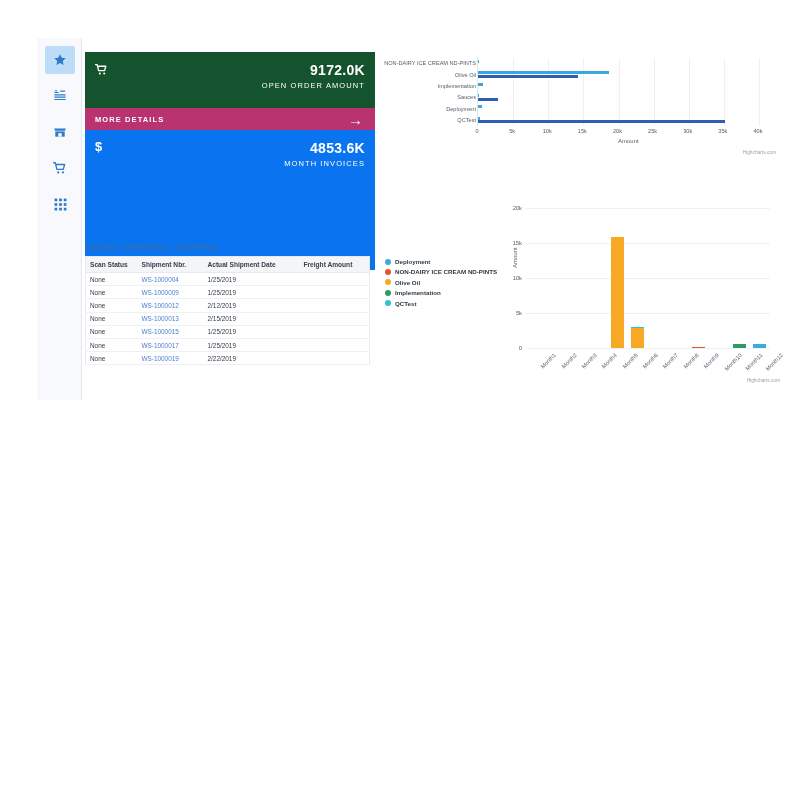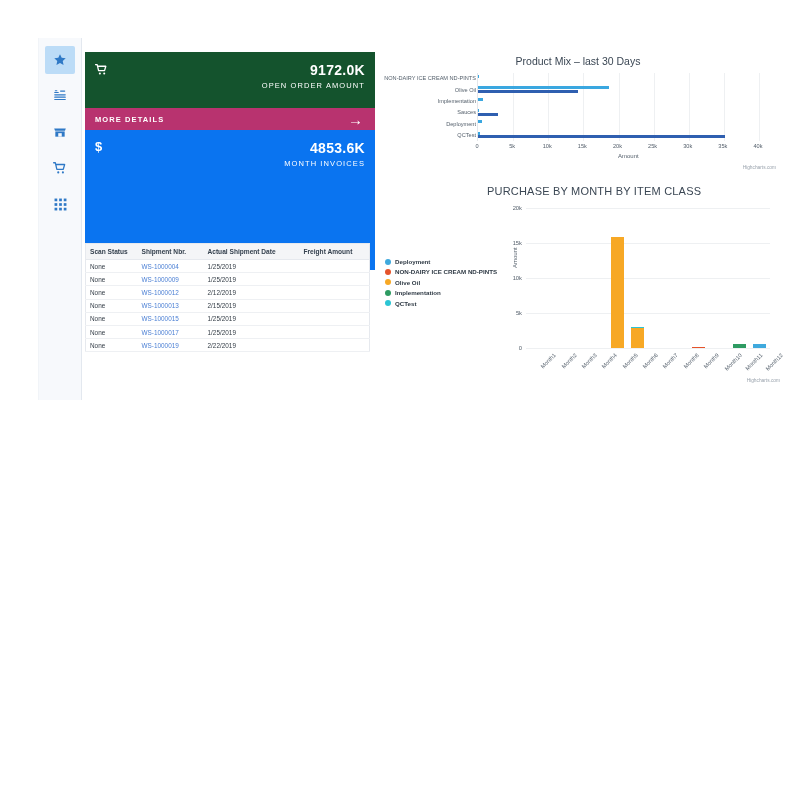--- a/index.html
+++ b/index.html
@@ -217,20 +217,21 @@
       </div>
       <div class="tile-blue-body"></div>
       <div class="tile-more">
         <span class="txt">MORE DETAILS</span>
         <span class="arw">→</span>
       </div>
     </div>
   </div>
 
   <div class="table-wrap">
+    <div class="table-title">ORDER CURRENTLY SHIPPING</div>
     <table class="ship">
       <thead>
         <tr>
           <th class="c0">Scan Status</th>
           <th class="c1">Shipment Nbr.</th>
           <th class="c2">Actual Shipment Date</th>
           <th class="c3">Freight Amount</th>
         </tr>
       </thead>
       <tbody id="ship-body">
@@ -274,21 +275,20 @@
             <td class="c0">None</td>
             <td class="c1 link">WS-1000019</td>
             <td class="c2">2/22/2019</td>
             <td class="c3"></td>
           </tr>
         </tbody>
     </table>
   </div>
 
   <div class="chart-top">
-    <div class="chart-title-1">Product Mix – last 30 Days</div>
     <div class="ptm" id="ptm">
       <div class="plot1" id="plot1">
           <div class="gl1" style="left: 35.125px;"></div>
           <div class="gl1" style="left: 70.25px;"></div>
           <div class="gl1" style="left: 105.375px;"></div>
           <div class="gl1" style="left: 140.5px;"></div>
           <div class="gl1" style="left: 175.625px;"></div>
           <div class="gl1" style="left: 210.75px;"></div>
           <div class="gl1" style="left: 245.875px;"></div>
           <div class="gl1" style="left: 281px;"></div>
@@ -315,21 +315,20 @@
         <div class="xtick1" style="left: 380px;">40k</div>
         <div class="cat-label" style="top: 2.16667px;">NON-DAIRY ICE CREAM ND-PINTS</div>
         <div class="cat-label" style="top: 13.5px;">Olive Oil</div>
         <div class="cat-label" style="top: 24.8333px;">Implementation</div>
         <div class="cat-label" style="top: 36.1667px;">Sauces</div>
         <div class="cat-label" style="top: 47.5px;">Deployment</div>
         <div class="cat-label" style="top: 58.8333px;">QCTest</div>
       </div>
   </div>
 
-  <div class="chart-title-2">PURCHASE BY MONTH BY ITEM CLASS</div>
 
   <div class="legend" id="legend2">
       <div class="legend-row">
         <span class="legend-dot" style="background: rgb(63, 169, 221);"></span>
         <span class="legend-txt">Deployment</span>
       </div>
       <div class="legend-row">
         <span class="legend-dot" style="background: rgb(229, 83, 43);"></span>
         <span class="legend-txt">NON-DAIRY ICE CREAM ND-PINTS</span>
       </div>

